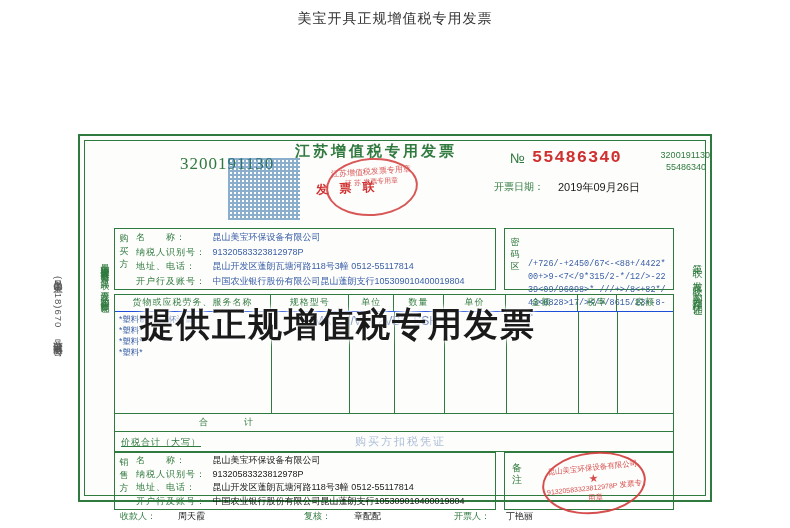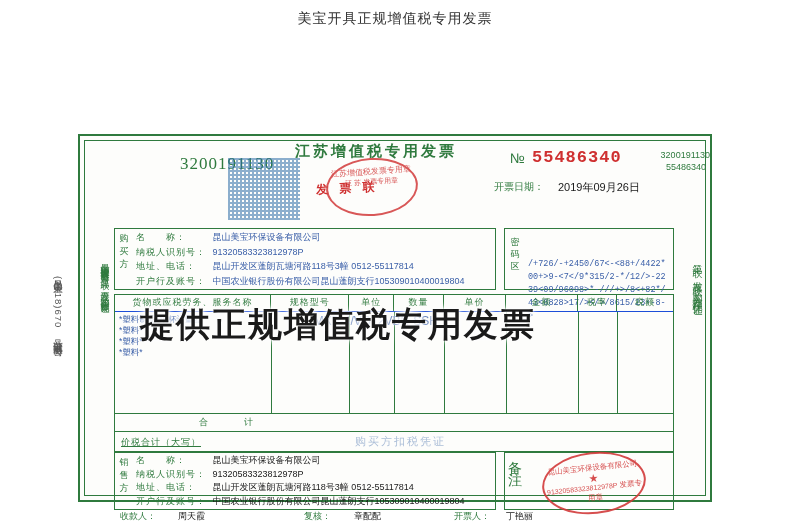--- a/index.html
+++ b/index.html
@@ -414,24 +414,24 @@
     right: 36px;
     height: 58px;
     border: 1px solid #2f7a3e;
     box-sizing: border-box;
   }
   .remark-label {
     position: absolute;
     left: 428px;
     top: 326px;
     width: 14px;
-    font-size: 14px;
+    font-size: 10px;
     color: #2f7a3e;
     line-height: 12px;
-    text-align: left;
+    text-align: right;
   }
   .seal2 {
     position: absolute;
     left: 462px;
     top: 316px;
     width: 104px;
     height: 62px;
     border: 2px solid #d23b3b;
     border-radius: 50%;
     color: #d23b3b;

